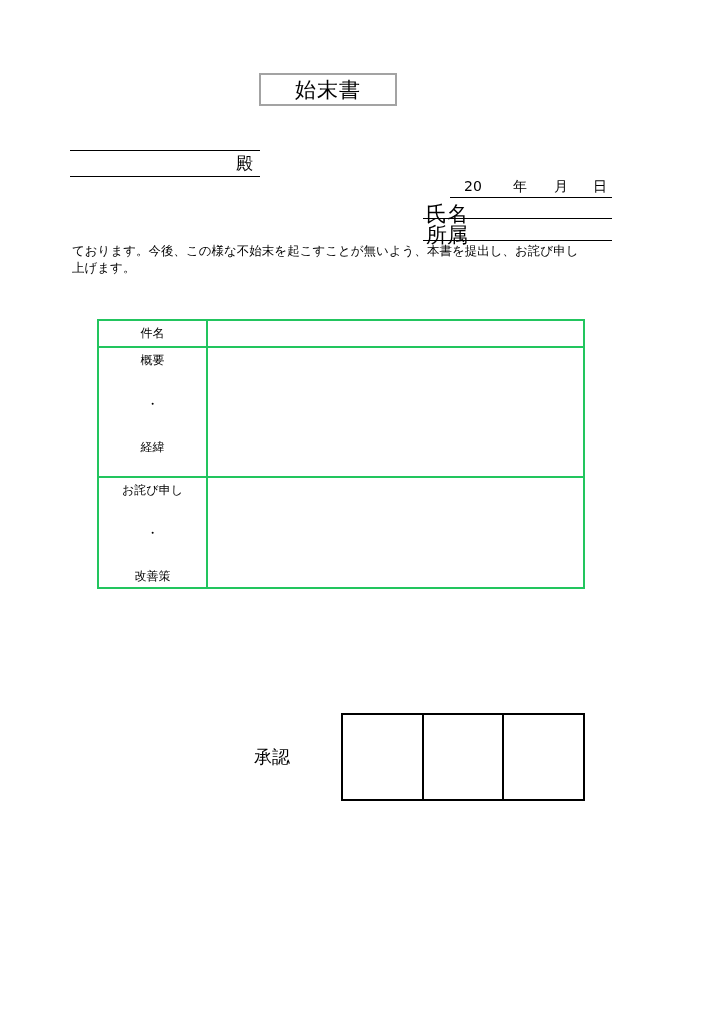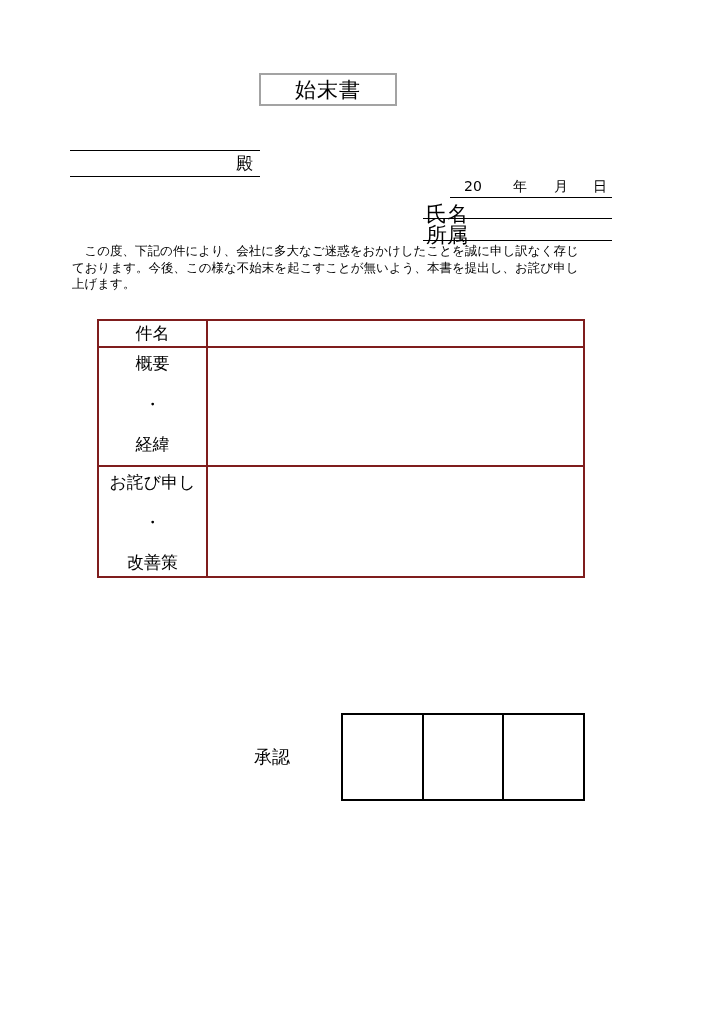--- a/index.html
+++ b/index.html
@@ -8,21 +8,21 @@
   .abs { position: absolute; }
   .title-box { left: 259px; top: 73px; width: 134px; height: 29px; border: 2px solid #a3a3a3;
                display: flex; align-items: center; justify-content: center; font-size: 21px; letter-spacing: 1px; }
   .hline { position: absolute; height: 0; border-top: 1.5px solid #000; }
   .addressee-suffix { left: 236px; top: 152px; font-size: 17px; }
   .date-line { left: 460px; top: 178px; font-size: 14px; }
   .date-line span { position: absolute; white-space: nowrap; }
   .field-label { font-size: 21px; }
   .body-text { left: 72px; top: 243px; width: 540px; font-size: 12.5px; line-height: 16.5px; }
   table.report { position: absolute; left: 97px; top: 319px; width: 488px; border-collapse: collapse; }
-  table.report td { border: 2px solid #7f1d1d; padding: 0; font-size: 17px; }
+  table.report td { border: 2px solid #22c55e; padding: 0; font-size: 12px; }
   table.report td.label { width: 107px; text-align: center; vertical-align: top; }
   .stack { display: flex; flex-direction: column; justify-content: space-between; height: 100%; align-items: center; }
   .dt-row { position: relative; height: 100%; }
   .dt-row span { position: absolute; top: 5px; }
   .approve-label { left: 254px; top: 745px; font-size: 18px; }
   .approve-box { position: absolute; left: 341px; top: 713px; width: 240px; height: 84px;
                  border: 2px solid #000; display: flex; }
   .approve-cell { flex: 1; border-right: 2px solid #000; }
   .approve-cell:last-child { border-right: none; }
 </style>
@@ -43,34 +43,33 @@
 </div>
 <div class="hline" style="left:450px; top:197px; width:162px;"></div>
 
 <div class="abs field-label" style="left:426px; top:200px;">氏名</div>
 <div class="hline" style="left:423px; top:218px; width:189px;"></div>
 
 <div class="abs field-label" style="left:426px; top:221px;">所属</div>
 <div class="hline" style="left:423px; top:240px; width:189px;"></div>
 
 <div class="abs body-text">
-  <div>　この度、下記の件により、会社に多大なご迷惑をおかけしたことを誠に申し訳なく存じ</div>
   <div>ております。今後、この様な不始末を起こすことが無いよう、本書を提出し、お詫び申し</div>
   <div>上げます。</div>
 </div>
 
 <table class="report">
   <tbody>
       <tr style="height:27px;">
     <td class="label" style="vertical-align:middle;">件名</td>
     <td></td>
   </tr>
   <tr style="height:108px;">
     <td class="label">
-      <div class="stack" style="height:104px; padding:4px 0 9px;">
+      <div class="stack" style="height:104px; padding:4px 0 20px;">
         <div>概要</div>
         <div>・</div>
         <div>経緯</div>
       </div>
     </td>
     <td></td>
   </tr>
   <tr style="height:107px;">
     <td class="label">
       <div class="stack" style="height:103px; padding:4px 0 2px;">

